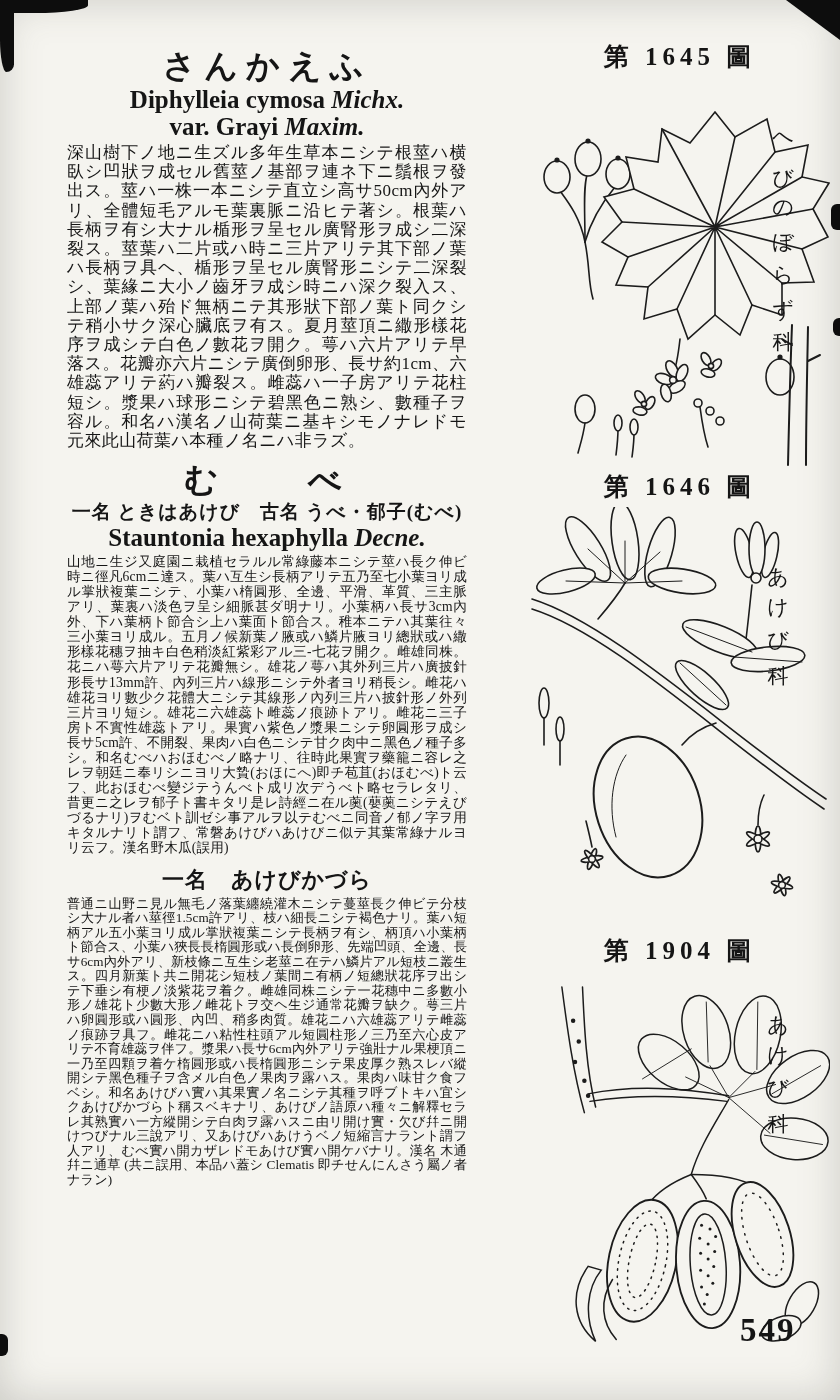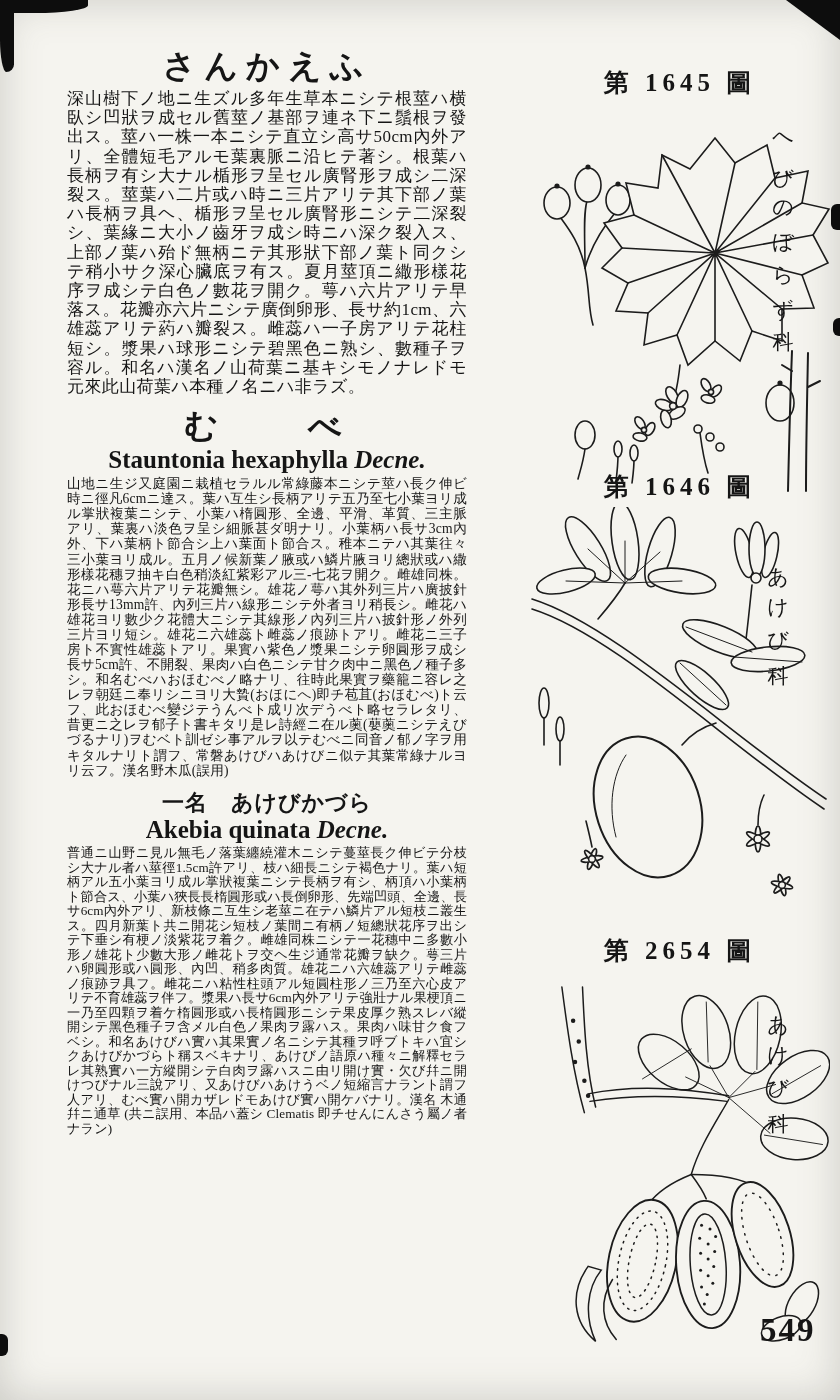--- a/index.html
+++ b/index.html
@@ -27,64 +27,66 @@
   .latin.small{font-size:22px;}
   .alias{margin:1px 0 0;text-align:center;font-weight:bold;font-size:19px;line-height:1.2;letter-spacing:1px;}
   .body-text{margin:3px 0 0;text-align:justify;}
   .b1{font-size:17px;line-height:1.13;letter-spacing:.4px;}
   .b2{font-size:13.6px;line-height:1.11;letter-spacing:.2px;}
   .b3{font-size:13.2px;line-height:1.1;letter-spacing:.1px;}
   .sec2{margin-top:8px;}
   .sec3{margin-top:7px;}
 
   .fig{position:absolute;width:300px;left:490px;}
-  .fig1{top:50px;}
+  .fig1{top:24px;}
   .fig2{top:454px;}
   .fig3{top:918px;}
   .fig-caption{display:block;text-align:center;font-weight:bold;font-size:25px;letter-spacing:5px;margin:0 0 4px;}
   .fig svg{display:block;}
 
   .family-label{
     position:absolute;writing-mode:vertical-rl;text-orientation:upright;
     font-size:21px;letter-spacing:8px;font-weight:500;
   }
   .fam1{left:769px;top:122px;}
   .fam2{left:764px;top:552px;}
   .fam3{left:764px;top:1000px;}
 
-  .page-number{position:absolute;left:760px;top:1312px;font-size:33px;font-weight:bold;letter-spacing:2px;}
+  .page-number{position:absolute;left:740px;top:1312px;font-size:33px;font-weight:bold;letter-spacing:2px;}
 </style>
 </head>
 <body>
 
 <div class="page">
 
   <div class="art art-tl-top"></div>
   <div class="art art-tl-side"></div>
   <div class="art art-tr"></div>
   <div class="art art-r1"></div>
   <div class="art art-r2"></div>
   <div class="art art-bl"></div>
 
   <div class="col-left">
 
     <section class="sec sec1">
       <h1 class="jp-title">さんかえふ</h1>
+      <p class="latin"><span>Diphylleia cymosa </span><i>Michx.</i></p>
+      <p class="latin"><span>var. Grayi </span><i>Maxim.</i></p>
       <p class="body-text b1">深山樹下ノ地ニ生ズル多年生草本ニシテ根莖ハ横臥シ凹狀ヲ成セル舊莖ノ基部ヲ連ネ下ニ鬚根ヲ發出ス。莖ハ一株一本ニシテ直立シ高サ50cm內外アリ、全體短毛アルモ葉裏脈ニ沿ヒテ著シ。根葉ハ長柄ヲ有シ大ナル楯形ヲ呈セル廣腎形ヲ成シ二深裂ス。莖葉ハ二片或ハ時ニ三片アリテ其下部ノ葉ハ長柄ヲ具ヘ、楯形ヲ呈セル廣腎形ニシテ二深裂シ、葉緣ニ大小ノ齒牙ヲ成シ時ニハ深ク裂入ス、上部ノ葉ハ殆ド無柄ニテ其形狀下部ノ葉ト同クシテ稍小サク深心臟底ヲ有ス。夏月莖頂ニ繖形樣花序ヲ成シテ白色ノ數花ヲ開ク。萼ハ六片アリテ早落ス。花瓣亦六片ニシテ廣倒卵形、長サ約1cm、六雄蕊アリテ葯ハ瓣裂ス。雌蕊ハ一子房アリテ花柱短シ。漿果ハ球形ニシテ碧黑色ニ熟シ、數種子ヲ容ル。和名ハ漢名ノ山荷葉ニ基キシモノナレドモ元來此山荷葉ハ本種ノ名ニハ非ラズ。</p>
     </section>
 
     <section class="sec sec2">
       <h1 class="jp-title">む　　べ</h1>
+      <p class="alias">一名 ときはあけび　古名 うべ・郁子(むべ)</p>
       <p class="latin"><span>Stauntonia hexaphylla </span><i>Decne.</i></p>
       <p class="body-text b2">山地ニ生ジ又庭園ニ栽植セラルル常綠藤本ニシテ莖ハ長ク伸ビ時ニ徑凡6cmニ達ス。葉ハ互生シ長柄アリテ五乃至七小葉ヨリ成ル掌狀複葉ニシテ、小葉ハ楕圓形、全邊、平滑、革質、三主脈アリ、葉裏ハ淡色ヲ呈シ細脈甚ダ明ナリ。小葉柄ハ長サ3cm內外、下ハ葉柄ト節合シ上ハ葉面ト節合ス。稚本ニテハ其葉往々三小葉ヨリ成ル。五月ノ候新葉ノ腋或ハ鱗片腋ヨリ總狀或ハ繖形樣花穗ヲ抽キ白色稍淡紅紫彩アル三-七花ヲ開ク。雌雄同株。花ニハ萼六片アリテ花瓣無シ。雄花ノ萼ハ其外列三片ハ廣披針形長サ13mm許、內列三片ハ線形ニシテ外者ヨリ稍長シ。雌花ハ雄花ヨリ數少ク花體大ニシテ其線形ノ內列三片ハ披針形ノ外列三片ヨリ短シ。雄花ニ六雄蕊ト雌蕊ノ痕跡トアリ。雌花ニ三子房ト不實性雄蕊トアリ。果實ハ紫色ノ漿果ニシテ卵圓形ヲ成シ長サ5cm許、不開裂、果肉ハ白色ニシテ甘ク肉中ニ黑色ノ種子多シ。和名むべハおほむべノ略ナリ、往時此果實ヲ藥籠ニ容レ之レヲ朝廷ニ奉リシニヨリ大贄(おほにへ)即チ苞苴(おほむべ)ト云フ、此おほむべ變ジテうんべト成リ次デうべト略セラレタリ、昔更ニ之レヲ郁子ト書キタリ是レ詩經ニ在ル薁(蘡薁ニシテえびづるナリ)ヲむベト訓ゼシ事アルヲ以テむべニ同音ノ郁ノ字ヲ用キタルナリト謂フ、常磐あけびハあけびニ似テ其葉常綠ナルヨリ云フ。漢名野木瓜(誤用)</p>
     </section>
 
     <section class="sec sec3">
       <p class="alias" style="font-size:22px;">一名　あけびかづら</p>
-      <p class="latin"><span>Akebia quinata </span><i>Decne.</i></p>
       <p class="body-text b3">普通ニ山野ニ見ル無毛ノ落葉纏繞灌木ニシテ蔓莖長ク伸ビテ分枝シ大ナル者ハ莖徑1.5cm許アリ、枝ハ細長ニシテ褐色ナリ。葉ハ短柄アル五小葉ヨリ成ル掌狀複葉ニシテ長柄ヲ有シ、柄頂ハ小葉柄ト節合ス、小葉ハ狹長長楕圓形或ハ長倒卵形、先端凹頭、全邊、長サ6cm內外アリ、新枝條ニ互生シ老莖ニ在テハ鱗片アル短枝ニ叢生ス。四月新葉ト共ニ開花シ短枝ノ葉間ニ有柄ノ短總狀花序ヲ出シテ下垂シ有梗ノ淡紫花ヲ着ク。雌雄同株ニシテ一花穗中ニ多數小形ノ雄花ト少數大形ノ雌花トヲ交ヘ生ジ通常花瓣ヲ缺ク。萼三片ハ卵圓形或ハ圓形、內凹、稍多肉質。雄花ニハ六雄蕊アリテ雌蕊ノ痕跡ヲ具フ。雌花ニハ粘性柱頭アル短圓柱形ノ三乃至六心皮アリテ不育雄蕊ヲ伴フ。漿果ハ長サ6cm內外アリテ強壯ナル果梗頂ニ一乃至四顆ヲ着ケ楕圓形或ハ長楕圓形ニシテ果皮厚ク熟スレバ縱開シテ黑色種子ヲ含メル白色ノ果肉ヲ露ハス。果肉ハ味甘ク食フベシ。和名あけびハ實ハ其果實ノ名ニシテ其種ヲ呼ブトキハ宜シクあけびかづらト稱スベキナリ、あけびノ語原ハ種々ニ解釋セラレ其熟實ハ一方縱開シテ白肉ヲ露ハスニ由リ開け實・欠び幷ニ開けつびナル三說アリ、又あけびハあけうベノ短縮言ナラント謂フ人アリ、むべ實ハ開カザレドモあけび實ハ開ケバナリ。漢名 木通幷ニ通草 (共ニ誤用、本品ハ蓋シ Clematis 即チせんにんさう屬ノ者ナラン)</p>
     </section>
   </div>
 
   <figure class="fig fig1">
     <figcaption class="fig-caption">第 1645 圖</figcaption>
     <svg width="300" height="392" viewBox="0 0 300 392">
       <g stroke="#1c1c1c" stroke-width="1.6" fill="none" stroke-linecap="round">
 
         <path d="M55,165 C50,140 38,125 30,114"></path>
@@ -200,21 +202,21 @@
               <ellipse rx="2.6" ry="11" transform="rotate(105)"></ellipse>
             <circle r="3.4"></circle>
           </g>
         </g>
         <path d="M228,318 C228,306 230,296 234,288 M62,340 C60,330 58,322 56,314"></path>
       </g>
     </svg>
   </figure>
 
   <figure class="fig fig3">
-    <figcaption class="fig-caption">第 2654 圖</figcaption>
+    <figcaption class="fig-caption">第 1904 圖</figcaption>
     <svg width="300" height="392" viewBox="0 0 320 392">
       <g stroke="#1c1c1c" stroke-width="1.6" fill="none" stroke-linecap="round">
 
         <path d="M34,4 C40,50 46,95 58,138"></path>
         <path d="M56,4 C58,48 60,92 70,132"></path>
         <circle cx="46" cy="40" r="1.6" fill="#1c1c1c"></circle>
           <circle cx="52" cy="62" r="1.6" fill="#1c1c1c"></circle>
         <circle cx="48" cy="84" r="1.6" fill="#1c1c1c"></circle>
           <circle cx="58" cy="104" r="1.6" fill="#1c1c1c"></circle>
         <circle cx="62" cy="120" r="1.6" fill="#1c1c1c"></circle>

